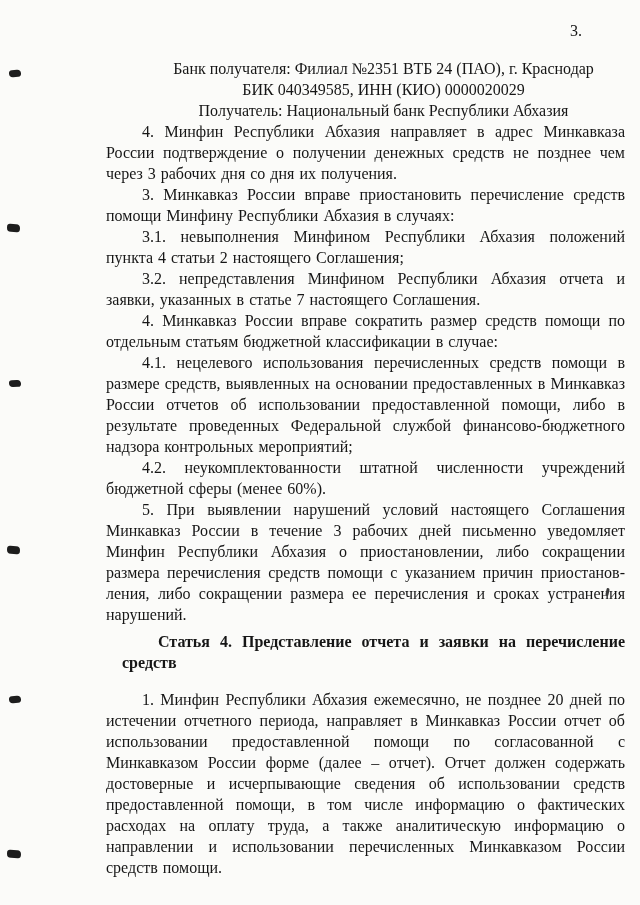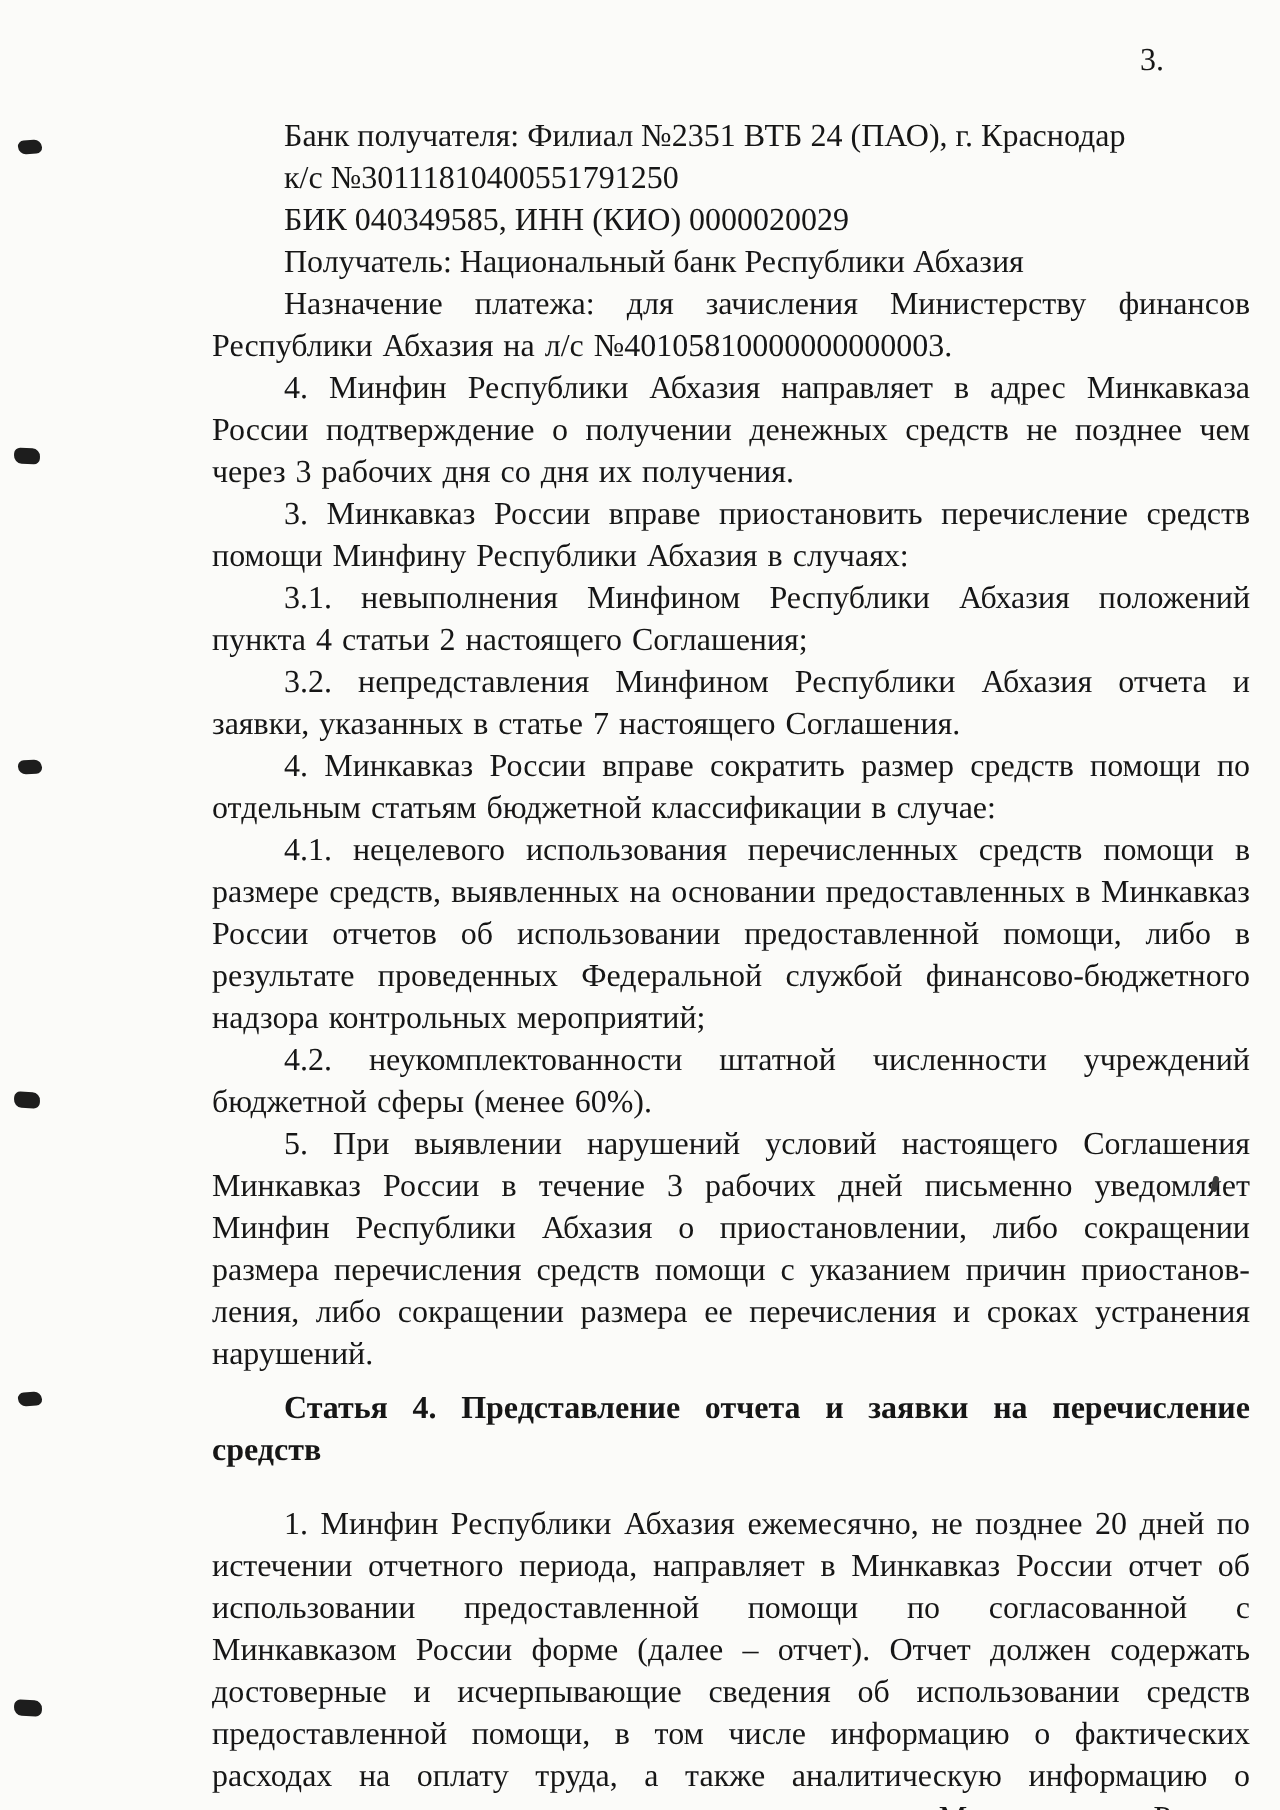--- a/index.html
+++ b/index.html
@@ -29,34 +29,34 @@
   .content {
     position: absolute;
     top: 58px;
     left: 106px;
     width: 519px;
   }
   .bank-line {
     margin: 0;
     font-size: 16px;
     line-height: 21px;
-    text-align: left;
+    text-align: center;
     text-indent: 36px;
     white-space: nowrap;
   }
   .para {
     margin: 0;
     font-size: 16px;
     line-height: 21px;
     text-align: justify;
     text-indent: 36px;
     word-spacing: 1px;
   }
   .section-heading {
-    margin: 6px 0 16px 0;
+    margin: 6px 0 16px 16px;
     font-size: 16px;
     line-height: 21px;
     font-weight: bold;
     text-align: justify;
     text-indent: 36px;
     word-spacing: 1px;
   }
   .artifact {
     position: absolute;
     background: #1d1d1d;
@@ -72,25 +72,23 @@
 </style>
 </head>
 <body>
 
 <div class="page">
 
   <div class="page-number">3.</div>
 
   <div class="content">
     <p class="bank-line">Банк получателя: Филиал №2351 ВТБ 24 (ПАО), г. Краснодар</p>
-    <p class="bank-line">к/с №30111810400551791250</p>
     <p class="bank-line">БИК 040349585, ИНН (КИО) 0000020029</p>
     <p class="bank-line">Получатель: Национальный банк Республики Абхазия</p>
 
-    <p class="para">Назначение платежа: для зачисления Министерству финансов Республики Абхазия на л/с №40105810000000000003.</p>
     <p class="para">4. Минфин Республики Абхазия направляет в адрес Минкавказа России подтверждение о получении денежных средств не позднее чем через 3 рабочих дня со дня их получения.</p>
     <p class="para">3. Минкавказ России вправе приостановить перечисление средств помощи Минфину Республики Абхазия в случаях:</p>
     <p class="para">3.1. невыполнения Минфином Республики Абхазия положений пункта 4 статьи 2 настоящего Соглашения;</p>
     <p class="para">3.2. непредставления Минфином Республики Абхазия отчета и заявки, указанных в статье 7 настоящего Соглашения.</p>
     <p class="para">4. Минкавказ России вправе сократить размер средств помощи по отдельным статьям бюджетной классификации в случае:</p>
     <p class="para">4.1. нецелевого использования перечисленных средств помощи в размере средств, выявленных на основании предоставленных в Минкавказ России отчетов об использовании предоставленной помощи, либо в результате проведенных Федеральной службой финансово-бюджетного надзора контрольных мероприятий;</p>
     <p class="para">4.2. неукомплектованности штатной численности учреждений бюджетной сферы (менее 60%).</p>
     <p class="para">5. При выявлении нарушений условий настоящего Соглашения Минкавказ России в течение 3 рабочих дней письменно уведомляет Минфин Республики Абхазия о приостановлении, либо сокращении размера перечисления средств помощи с указанием причин приостанов-ления, либо сокращении размера ее перечисления и сроках устранения нарушений.</p>
 
     <h2 class="section-heading">Статья 4. Представление отчета и заявки на перечисление средств</h2>

